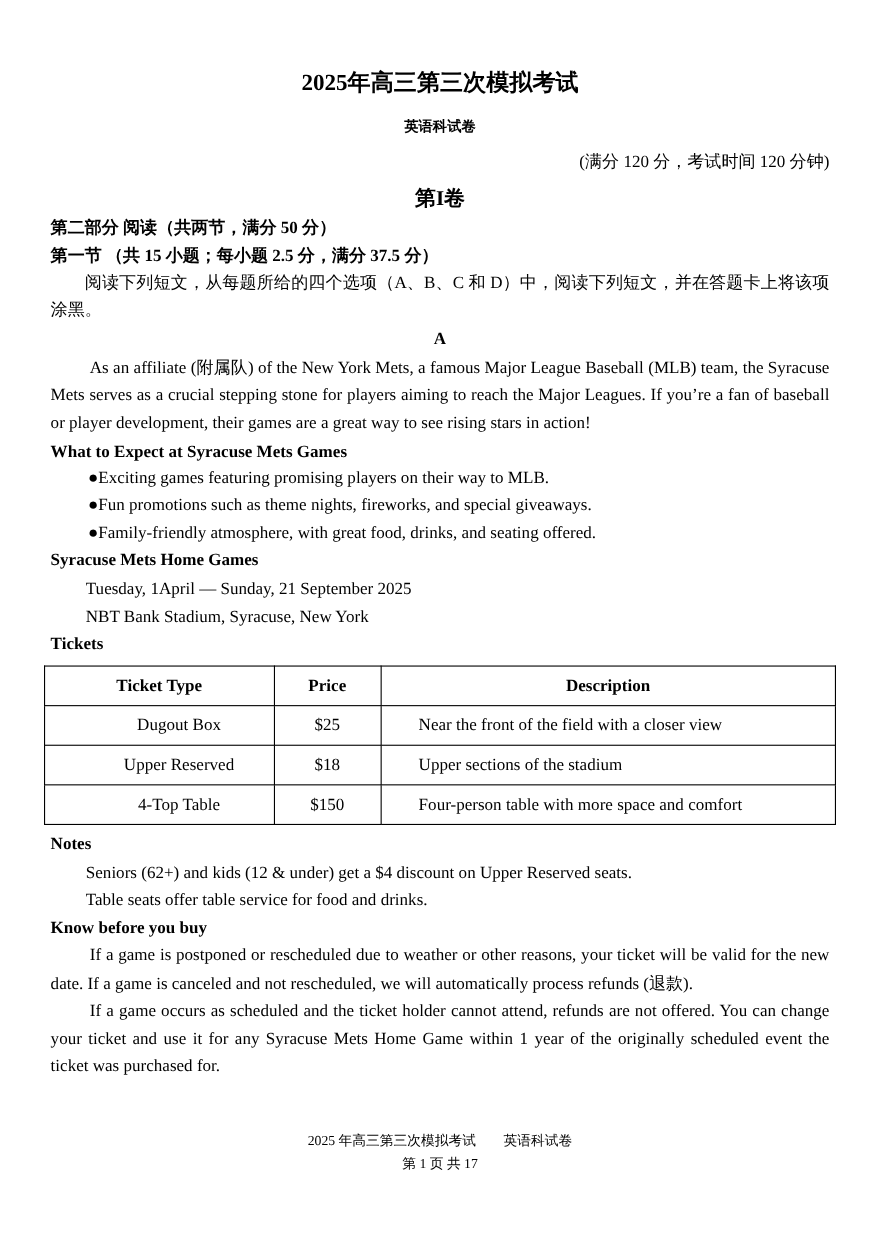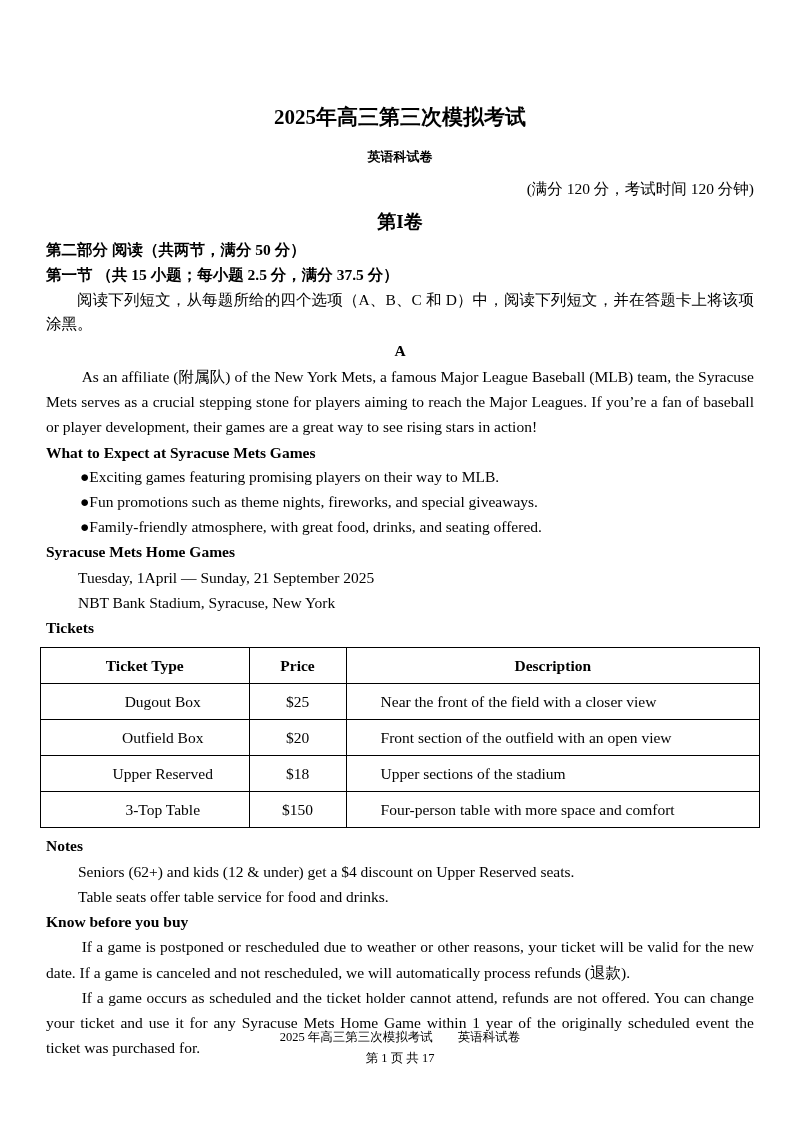--- a/index.html
+++ b/index.html
@@ -11,21 +11,21 @@
     color: #000;
     font-family: "Liberation Serif", "DejaVu Serif", serif;
     font-size: 15.5px;
     position: relative;
     overflow: hidden;
   }
   .page {
     position: relative;
     width: 800px;
     height: 1131px;
-    padding: 103px 46px 20px 46px;
+    padding: 61px 46px 20px 46px;
   }
 
   .title {
     text-align: center;
     font-weight: bold;
     font-size: 21px;
     margin-bottom: 17px;
   }
   .subtitle {
     text-align: center;
@@ -145,31 +145,26 @@
         <th>Description</th>
       </tr>
     </thead>
     <tbody>
       <tr>
         <td class="cell-type">Dugout Box</td>
         <td class="cell-price">$25</td>
         <td class="cell-desc">Near the front of the field with a closer view</td>
       </tr>
       <tr>
-        <td class="cell-type">Outfield Box</td>
-        <td class="cell-price">$20</td>
-        <td class="cell-desc">Front section of the outfield with an open view</td>
-      </tr>
-      <tr>
         <td class="cell-type">Upper Reserved</td>
         <td class="cell-price">$18</td>
         <td class="cell-desc">Upper sections of the stadium</td>
       </tr>
       <tr>
-        <td class="cell-type">3-Top Table</td>
+        <td class="cell-type">4-Top Table</td>
         <td class="cell-price">$150</td>
         <td class="cell-desc">Four-person table with more space and comfort</td>
       </tr>
     </tbody>
   </table>
 
   <div class="heading">Notes</div>
   <div class="indented">Seniors (62+) and kids (12 &amp; under) get a $4 discount on Upper Reserved seats.</div>
   <div class="indented">Table seats offer table service for food and drinks.</div>
 

